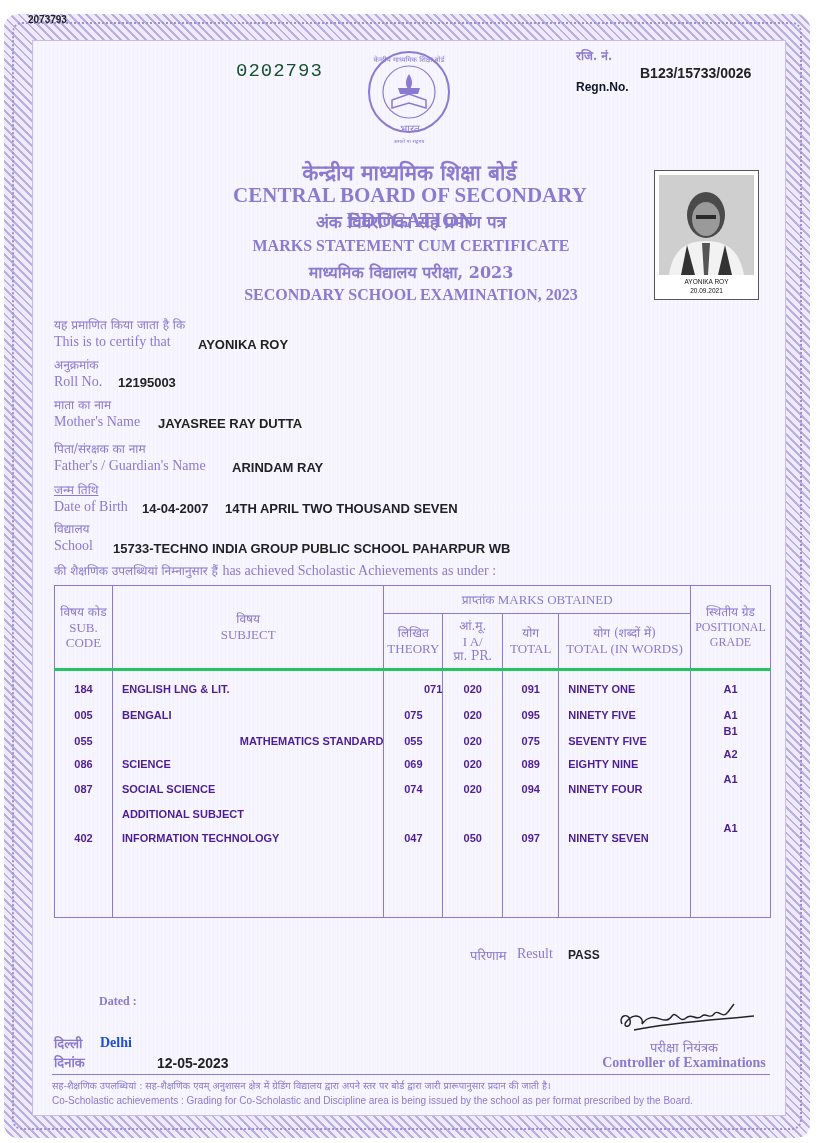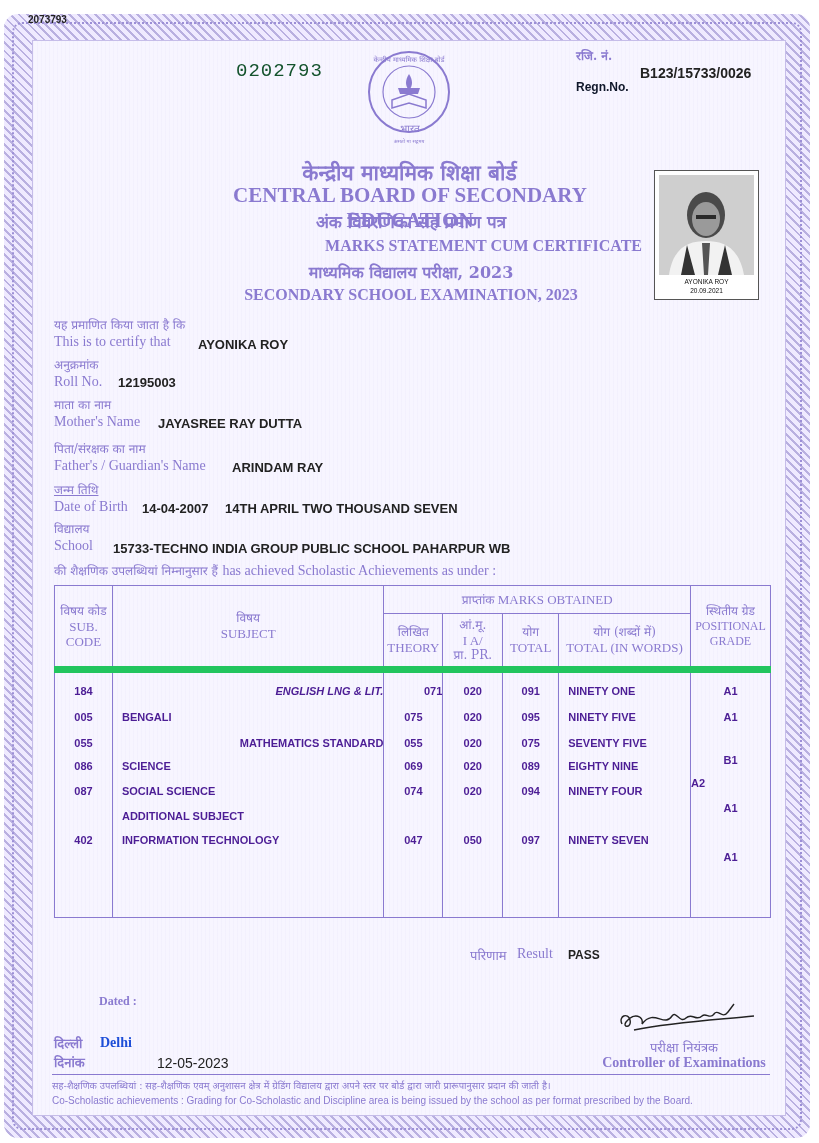--- a/index.html
+++ b/index.html
@@ -30,21 +30,21 @@
   .serial { left: 202px; top: 60px; font-family: "Liberation Mono", monospace; font-size: 19px; color: #14532d; letter-spacing: 1px; margin-left: 34px; }
   .regn-hi { left: 576px; top: 47px; font-family: "DejaVu Serif", serif; font-size: 12px; color: #8a7ad0; font-weight: bold; }
   .regn-label { left: 576px; top: 80px; font-size: 12px; color: #0f172a; font-weight: bold; }
   .regn-value { left: 640px; top: 65px; font-size: 14px; color: #222; font-weight: bold; }
   .emblem { left: 362px; top: 48px; width: 94px; height: 100px; }
   .emblem-india { left: 390px; top: 121px; font-family: "DejaVu Sans", sans-serif; font-size: 10px; color: #8a7ad0; width: 40px; text-align: center; }
   .title-hi { left: 0; width: 819px; text-align: center; top: 158px; font-family: "DejaVu Serif", serif; font-size: 21px; color: #8a7ad0; font-weight: bold; padding-right: 0; }
   .center { left: 180px; width: 462px; text-align: center; }
   .title-en { top: 183px; font-family: "Liberation Serif", serif; font-size: 21px; font-weight: bold; color: #8a7ad0; left: 170px; width: 480px; }
   .sub-hi { top: 210px; font-family: "DejaVu Serif", serif; font-size: 17px; color: #8a7ad0; font-weight: bold; }
-  .sub-en { top: 237px; font-family: "Liberation Serif", serif; font-size: 16px; font-weight: bold; color: #8a7ad0; text-align: right; }
+  .sub-en { top: 237px; font-family: "Liberation Serif", serif; font-size: 16px; font-weight: bold; color: #8a7ad0; }
   .exam-hi { top: 261px; font-family: "DejaVu Serif", serif; font-size: 16px; color: #8a7ad0; font-weight: bold; }
   .exam-en { top: 286px; font-family: "Liberation Serif", serif; font-size: 16px; font-weight: bold; color: #8a7ad0; }
   .photo-box { left: 654px; top: 170px; width: 103px; height: 128px; background: #fff; border: 1px solid #555; }
   .photo { position: absolute; left: 4px; top: 4px; width: 95px; height: 100px; background: #d6d6d6; overflow: hidden; }
   .photo-name { position: absolute; left: 0; width: 103px; top: 107px; text-align: center; font-size: 6.5px; color: #111; }
   .photo-date { position: absolute; left: 0; width: 103px; top: 116px; text-align: center; font-size: 6.5px; color: #111; }
   .lbl-hi { font-family: "DejaVu Serif", serif; font-size: 12px; color: #8a7ad0; }
   .lbl-en { font-family: "Liberation Serif", serif; font-size: 14px; color: #8a7ad0; }
   .val { font-size: 13px; font-weight: bold; color: #222; }
   table.marks {
@@ -58,21 +58,21 @@
   .result-hi { left: 470px; top: 946px; font-family: "DejaVu Serif", serif; font-size: 13px; color: #8a7ad0; }
   .result-en { left: 517px; top: 946px; font-family: "Liberation Serif", serif; font-size: 14px; color: #8a7ad0; }
   .result-val { left: 568px; top: 948px; font-size: 12px; font-weight: bold; color: #222; }
   .sig { left: 614px; top: 998px; width: 150px; height: 42px; }
   .ctrl-hi { left: 600px; top: 1038px; width: 168px; text-align: center; font-family: "DejaVu Serif", serif; font-size: 13px; color: #8a7ad0; }
   .ctrl-en { left: 600px; top: 1055px; width: 168px; text-align: center; font-family: "Liberation Serif", serif; font-size: 14px; font-weight: bold; color: #8a7ad0; }
   .delhi-hi { left: 54px; top: 1034px; font-family: "DejaVu Serif", serif; font-size: 13px; color: #8a7ad0; font-weight: bold; }
   .delhi-en { left: 100px; top: 1035px; font-family: "Liberation Serif", serif; font-size: 14px; color: #1d4ed8; font-weight: bold; }
   .dated-hi { left: 54px; top: 1053px; font-family: "DejaVu Serif", serif; font-size: 13px; color: #8a7ad0; font-weight: bold; }
   .dated-en { left: 99px; top: 994px; font-family: "Liberation Serif", serif; font-size: 12px; color: #8a7ad0; font-weight: bold; }
-  .dated-val { left: 157px; top: 1055px; font-size: 14px; font-weight: normal; color: #222; }
+  .dated-val { left: 157px; top: 1055px; font-size: 14px; font-weight: bold; color: #222; }
   .footer-line { left: 52px; top: 1074px; width: 718px; border-top: 1px solid #8a7ad0; }
   .foot-hi { left: 52px; top: 1079px; font-family: "DejaVu Sans", sans-serif; font-size: 9.5px; color: #8a7ad0; white-space: nowrap; }
   .foot-en { left: 52px; top: 1095px; font-size: 10px; color: #8a7ad0; white-space: nowrap; }
 </style>
 </head>
 <body>
 
 <div class="border-outer"></div>
 <div class="sheet"></div>
 
@@ -170,21 +170,21 @@
     </th>
     <th class="hdr" colspan="4" style="vertical-align:middle;border-bottom:1px solid #8a7ad0;">
       <span class="hi">प्राप्तांक</span>
       <span>MARKS OBTAINED</span>
     </th>
     <th class="hdr" rowspan="2" style="vertical-align:middle;border-bottom:1px solid #8a7ad0;">
       <div class="hi">स्थितीय ग्रेड</div>
       <div style="font-size:12px;">POSITIONAL GRADE</div>
     </th>
   </tr>
-  <tr style="height:56px;border-bottom:7px solid #22c55e;">
+  <tr style="height:56px;border-bottom:3px solid #22c55e;">
     <th class="hdr" style="vertical-align:middle;border-bottom:1px solid #8a7ad0;">
       <div class="hi">लिखित</div>
       <div>THEORY</div>
     </th>
     <th class="hdr" style="vertical-align:middle;border-bottom:1px solid #8a7ad0;">
       <div class="hi">आं.मू.</div>
       <div>I A/</div>
       <div class="hi">प्रा. PR.</div>
     </th>
     <th class="hdr" style="vertical-align:middle;border-bottom:1px solid #8a7ad0;">
@@ -203,21 +203,21 @@
             <div class="cell" style="text-align: center; height: 16px; margin-top: 10px; padding-left: 0px;">005</div>
             <div class="cell" style="text-align: center; height: 16px; margin-top: 10px; padding-left: 0px;">055</div>
             <div class="cell" style="text-align: center; height: 16px; margin-top: 7px; padding-left: 0px;">086</div>
             <div class="cell" style="text-align: center; height: 16px; margin-top: 9px; padding-left: 0px;">087</div>
             <div class="cell" style="text-align: center; height: 16px; margin-top: 9px; padding-left: 0px;"></div>
             <div class="cell" style="text-align: center; height: 16px; margin-top: 8px; padding-left: 0px;">402</div>
           </div>
         </td>
     <td style="padding-top:12px;">
           <div id="col-subject">
-            <div class="cell" style="text-align: right; height: 16px; margin-top: 0px; padding-left: 9px; font-style: italic;">ENGLISH LNG &amp; LIT.</div>
+            <div class="cell" style="text-align: left; height: 16px; margin-top: 0px; padding-left: 9px;">ENGLISH LNG &amp; LIT.</div>
             <div class="cell" style="text-align: left; height: 16px; margin-top: 10px; padding-left: 9px;">BENGALI</div>
             <div class="cell" style="text-align: right; height: 16px; margin-top: 10px; padding-left: 9px;">MATHEMATICS STANDARD</div>
             <div class="cell" style="text-align: left; height: 16px; margin-top: 7px; padding-left: 9px;">SCIENCE</div>
             <div class="cell" style="text-align: left; height: 16px; margin-top: 9px; padding-left: 9px;">SOCIAL SCIENCE</div>
             <div class="cell" style="text-align: left; height: 16px; margin-top: 9px; padding-left: 9px;">ADDITIONAL SUBJECT</div>
             <div class="cell" style="text-align: left; height: 16px; margin-top: 8px; padding-left: 9px;">INFORMATION TECHNOLOGY</div>
           </div>
         </td>
     <td style="padding-top:12px;">
           <div id="col-theory">
@@ -260,22 +260,22 @@
             <div class="cell" style="text-align: left; height: 16px; margin-top: 7px; padding-left: 9px;">EIGHTY NINE</div>
             <div class="cell" style="text-align: left; height: 16px; margin-top: 9px; padding-left: 9px;">NINETY FOUR</div>
             <div class="cell" style="text-align: left; height: 16px; margin-top: 9px; padding-left: 9px;"></div>
             <div class="cell" style="text-align: left; height: 16px; margin-top: 8px; padding-left: 9px;">NINETY SEVEN</div>
           </div>
         </td>
     <td style="padding-top:12px;">
           <div id="col-grade">
             <div class="cell" style="text-align: center; height: 16px; margin-top: 0px; padding-left: 0px;">A1</div>
             <div class="cell" style="text-align: center; height: 16px; margin-top: 10px; padding-left: 0px;">A1</div>
-            <div class="cell" style="text-align: center; height: 16px; margin-top: 27px; padding-left: 0px;">B1</div>
-            <div class="cell" style="text-align: left; height: 16px; margin-top: 7px; padding-left: 0px;">A2</div>
+            <div class="cell" style="text-align: center; height: 16px; margin-top: 0; padding-left: 0px;">B1</div>
+            <div class="cell" style="text-align: center; height: 16px; margin-top: 7px; padding-left: 0px;">A2</div>
             <div class="cell" style="text-align: center; height: 16px; margin-top: 9px; padding-left: 0px;">A1</div>
             <div class="cell" style="text-align: center; height: 16px; margin-top: 9px; padding-left: 0px;"></div>
             <div class="cell" style="text-align: center; height: 16px; margin-top: 8px; padding-left: 0px;">A1</div>
           </div>
         </td>
   </tr>
 </tbody>
   </table>
 
 <div class="abs result-hi">परिणाम</div>

